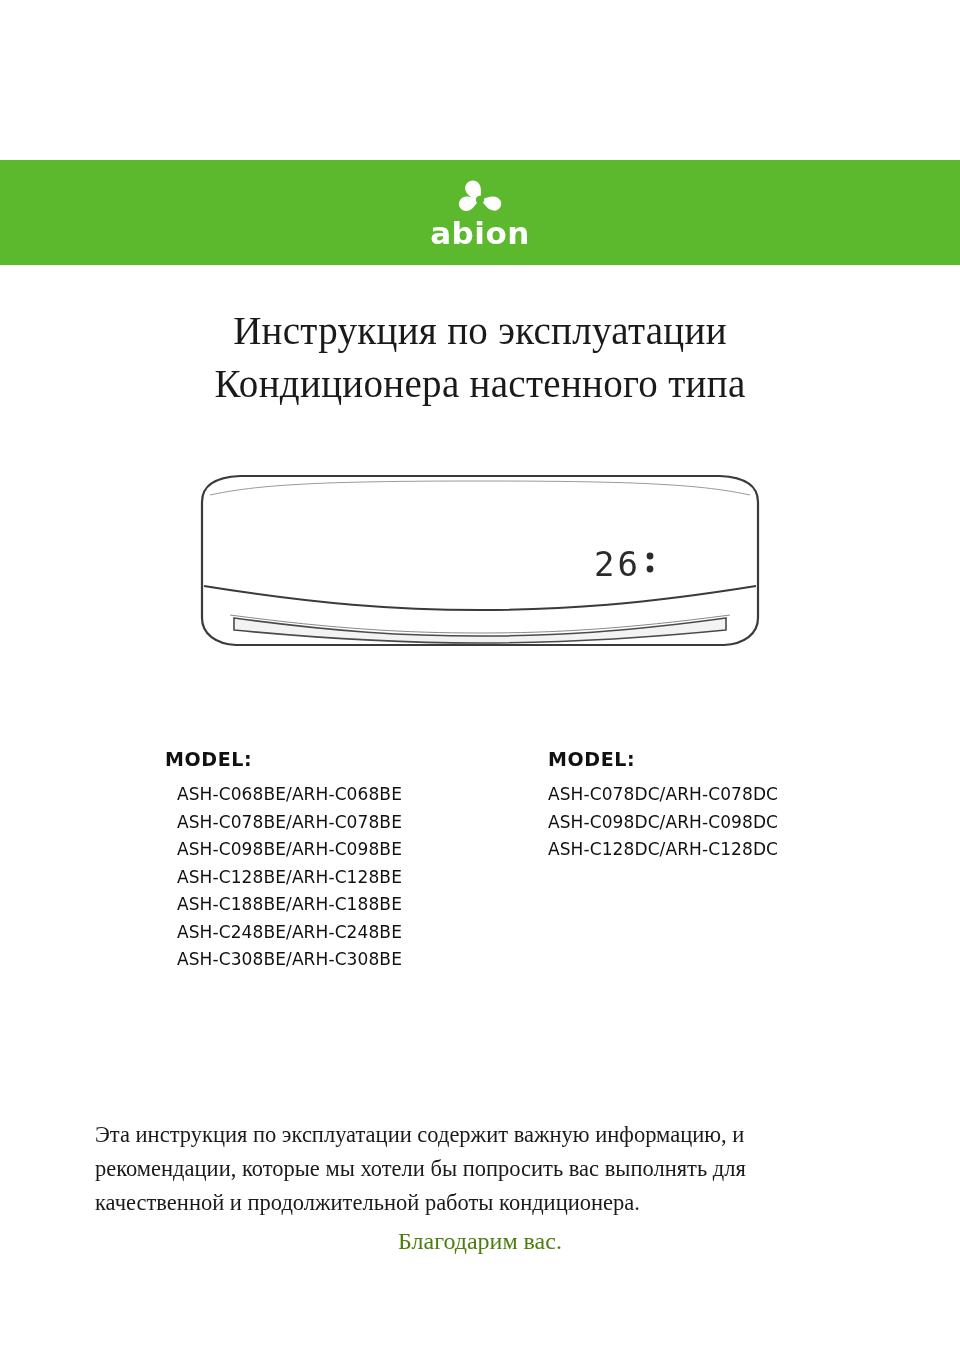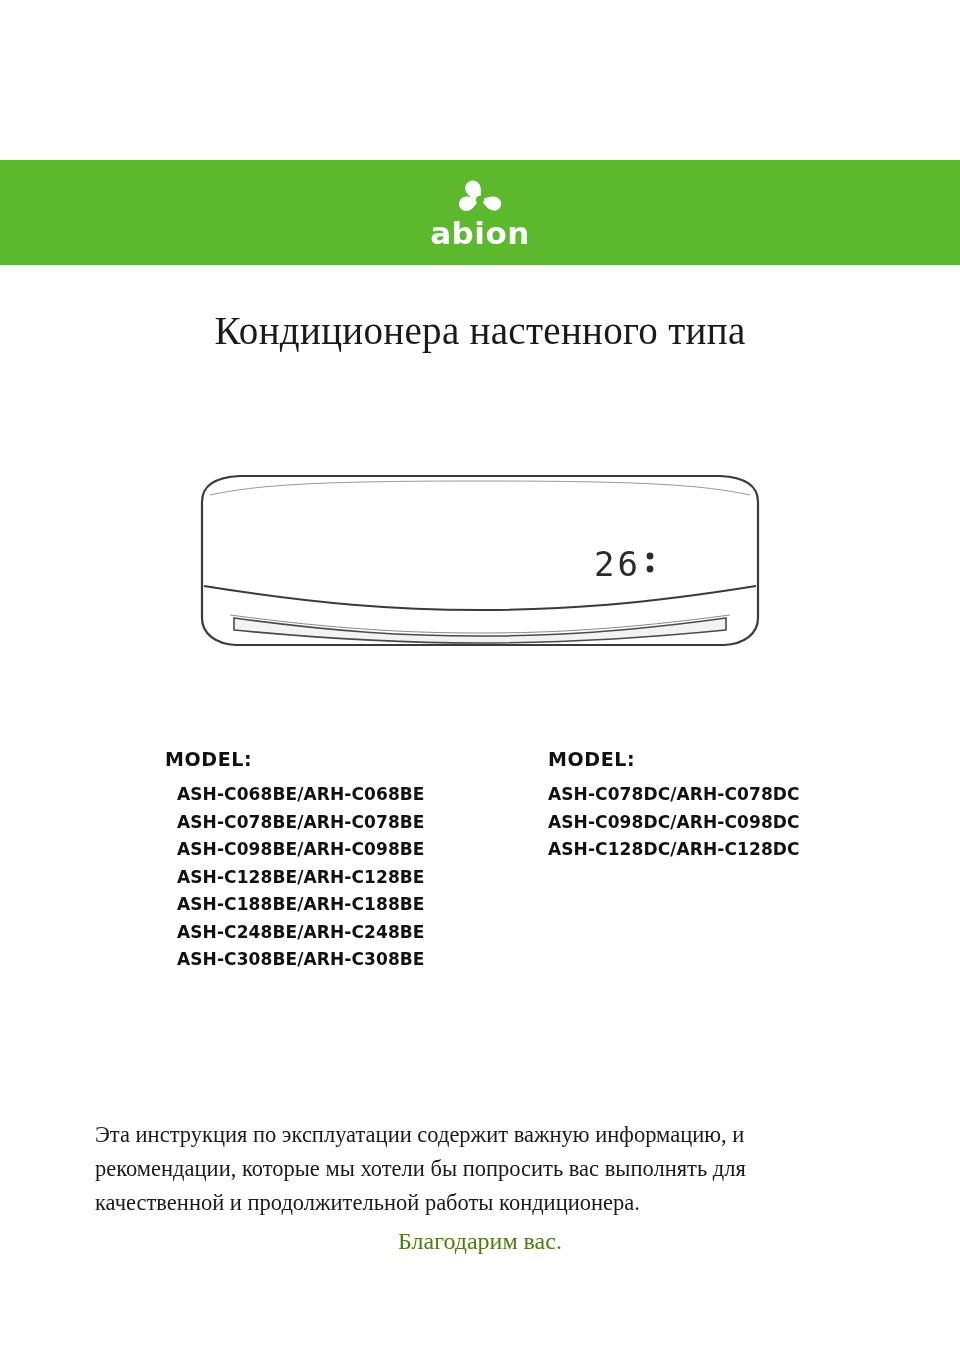--- a/index.html
+++ b/index.html
@@ -103,21 +103,21 @@
   .models-head {
     font-size: 19px;
     font-weight: bold;
     color: #111;
     letter-spacing: 0.6px;
     margin-bottom: 11px;
   }
   .models-col.left .models-head { padding-left: 0; }
   .model-item {
     font-size: 17px;
-    font-weight: bold;
+    font-weight: normal;
     color: #111;
     line-height: 1.62;
     letter-spacing: 0.1px;
     white-space: nowrap;
   }
   .models-col.left .model-list { padding-left: 12px; }
 
   
   .footer-note {
     position: absolute;
@@ -156,20 +156,21 @@
             <path d="M26.2 22.6 C26.2 22.6 23.8 25.1 20.5 29.3 C16.8 34 9.8 34.3 6.9 29.4 C4 24.5 7.5 18.6 14 18.4 C20 18.2 26.2 22.6 26.2 22.6 Z"></path>
             <circle cx="27" cy="22" r="4.2" fill="#5cb82c"></circle>
           </g>
         </svg>
       </div>
       <div class="logo-text">abion</div>
     </div>
   </div>
 
   <div class="title-block">
+    <div class="title-line">Инструкция по эксплуатации</div>
     <div class="title-line">Кондиционера настенного типа</div>
   </div>
 
   <div class="ac-illu">
     <svg width="568" height="215" viewBox="0 0 568 215" xmlns="http://www.w3.org/2000/svg">
 
       <path d="M6 34 C6 16 22 9 44 8 L524 8 C546 9 562 16 562 34 L562 150 C562 166 548 176 528 177 L40 177 C20 176 6 166 6 150 Z" fill="#ffffff" stroke="#3a3a3a" stroke-width="2.2"></path>
 
       <path d="M14 27 C60 17 120 13 284 13 C448 13 508 17 554 27" fill="none" stroke="#9a9a9a" stroke-width="1"></path>
 

